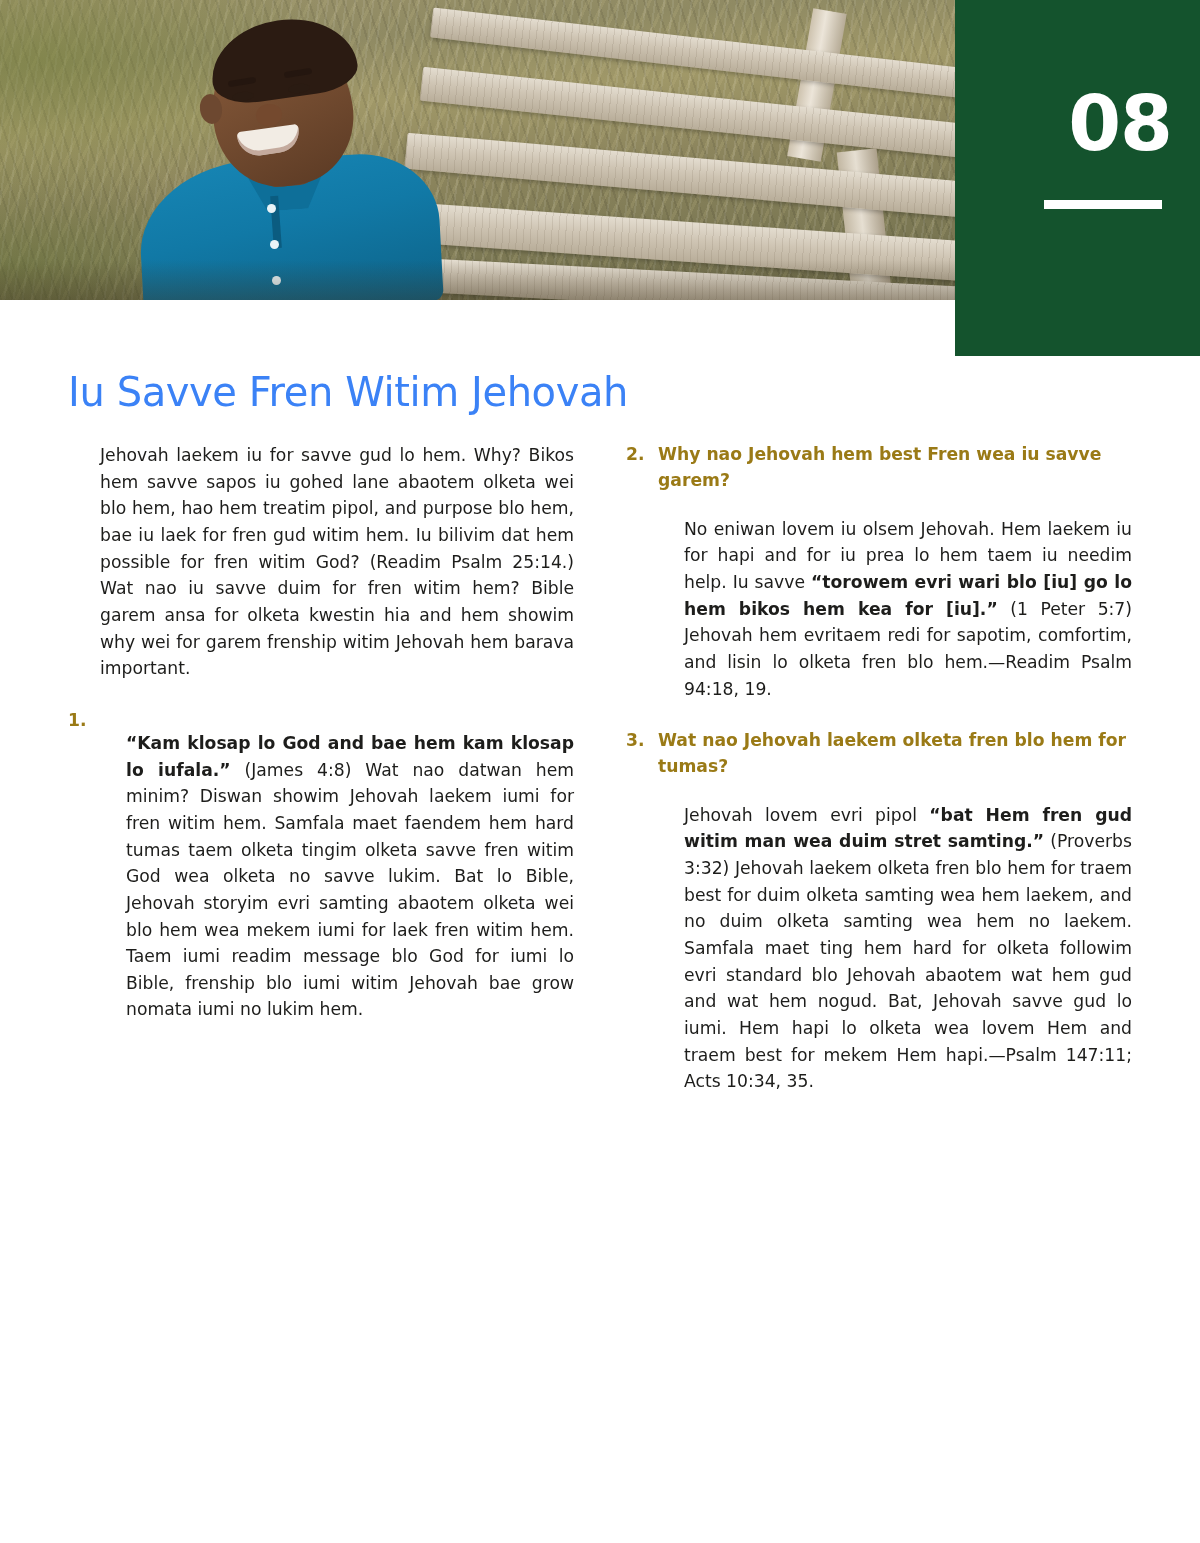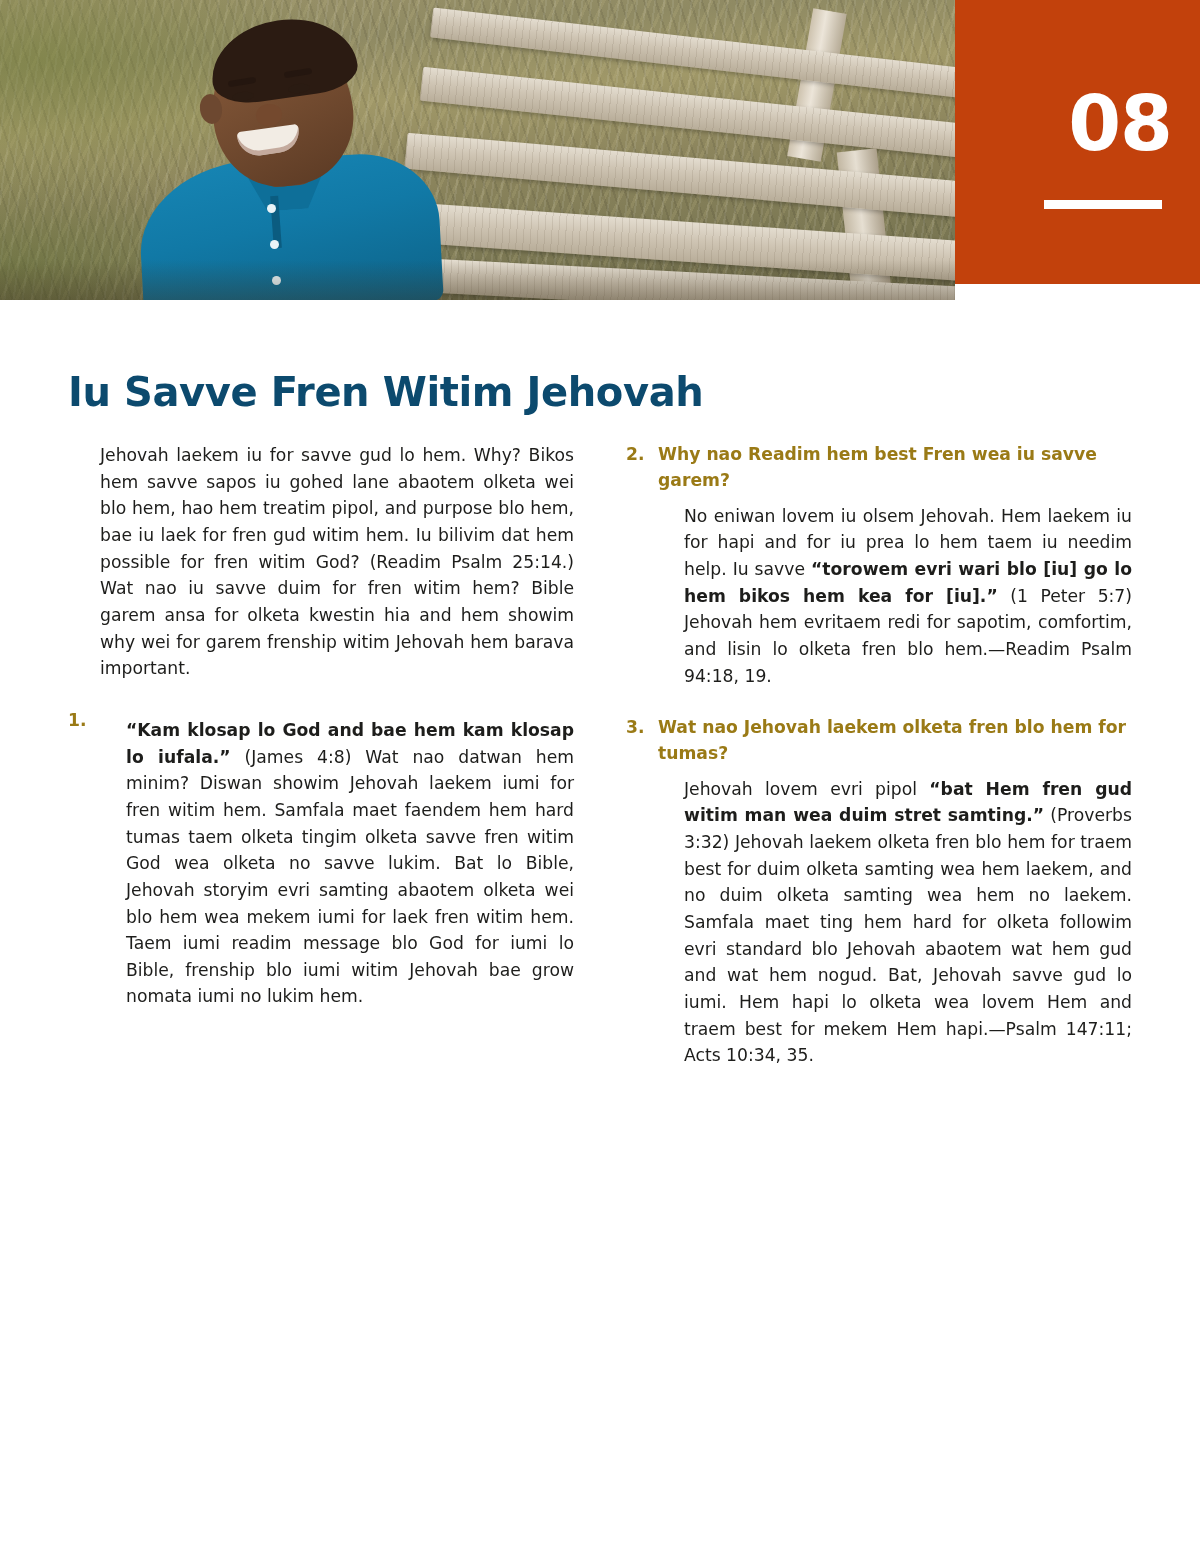--- a/index.html
+++ b/index.html
@@ -153,22 +153,22 @@
     box-shadow: inset 0 -5px 0 rgba(140,90,70,.45);
   }
   .photo .shadow-bottom {
     position: absolute; left: 0; bottom: 0; width: 955px; height: 40px;
     background: linear-gradient(180deg, rgba(0,0,0,0) 0%, rgba(60,50,30,0.35) 100%);
   }
 
   .number-block {
     position: absolute;
     top: 0; left: 955px;
-    width: 245px; height: 284px;
-    background: #c2410c;
+    width: 245px; height: 356px;
+    background: #14532d;
     text-align: center;
   }
   .number-block .num {
     position: absolute;
     right: 28px; top: 86px;
     font-size: 76px;
     font-weight: 700;
     color: #ffffff;
     letter-spacing: -1px;
     line-height: 1;
@@ -180,23 +180,23 @@
     width: 118px; height: 9px;
     background: #ffffff;
   }
 
   
   .page-title {
     position: absolute;
     left: 68px; top: 342px;
     width: 1070px;
     font-size: 40px;
-    font-weight: 700;
+    font-weight: 400;
     letter-spacing: -0.4px;
-    color: #0c4a6e;
+    color: #3b82f6;
     font-family: "DejaVu Sans", sans-serif;
   }
 
   
   .columns {
     position: absolute;
     left: 68px; top: 442px;
     width: 1064px;
     display: flex;
     gap: 52px;
@@ -229,21 +229,21 @@
   }
   .q-wrap { flex: 1; }
   .q-text {
     font-size: 17.2px;
     font-weight: 700;
     color: #9a7a16;
     line-height: 1.5;
     text-align: left;
   }
   .q-body {
-    margin-top: 9px;
+    margin-top: 22px;
     padding-left: 26px;
   }
   .q-body b { font-weight: 700; }
 
   
   .col-right .q-num { color: #9a7a16; }
 </style>
 </head>
 <body>
 
@@ -303,21 +303,21 @@
         <p class="q-body"><b>“Kam klosap lo God and bae hem kam klosap lo iufala.”</b><span> (James 4:8) Wat nao datwan hem minim? Diswan showim Jehovah laekem iumi for fren witim hem. Samfala maet faendem hem hard tumas taem olketa tingim olketa savve fren witim God wea olketa no savve lukim. Bat lo Bible, Jehovah storyim evri samting abaotem olketa wei blo hem wea mekem iumi for laek fren witim hem. Taem iumi readim message blo God for iumi lo Bible, frenship blo iumi witim Jehovah bae grow nomata iumi no lukim hem.</span></p>
       </div>
     </div>
   </div>
 
   <div class="col col-right">
 
     <div class="qa" style="margin-top:0">
       <div class="q-num">2.</div>
       <div class="q-wrap">
-        <div class="q-text">Why nao Readim hem best Fren wea iu savve garem?</div>
+        <div class="q-text">Why nao Jehovah hem best Fren wea iu savve garem?</div>
         <p class="q-body"><span>No eniwan lovem iu olsem Jehovah. Hem laekem iu for hapi and for iu prea lo hem taem iu needim help. Iu savve </span><b>“torowem evri wari blo [iu] go lo hem bikos hem kea for [iu].”</b><span> (1 Peter 5:7) Jehovah hem evritaem redi for sapotim, comfortim, and lisin lo olketa fren blo hem.—Readim Psalm 94:18, 19.</span></p>
       </div>
     </div>
 
     <div class="qa" style="margin-top:26px">
       <div class="q-num">3.</div>
       <div class="q-wrap">
         <div class="q-text">Wat nao Jehovah laekem olketa fren blo hem for tumas?</div>
         <p class="q-body"><span>Jehovah lovem evri pipol </span><b>“bat Hem fren gud witim man wea duim stret samting.”</b><span> (Proverbs 3:32) Jehovah laekem olketa fren blo hem for traem best for duim olketa samting wea hem laekem, and no duim olketa samting wea hem no laekem. Samfala maet ting hem hard for olketa followim evri standard blo Jehovah abaotem wat hem gud and wat hem nogud. Bat, Jehovah savve gud lo iumi. Hem hapi lo olketa wea lovem Hem and traem best for mekem Hem hapi.—Psalm 147:11; Acts 10:34, 35.</span></p>
       </div>

